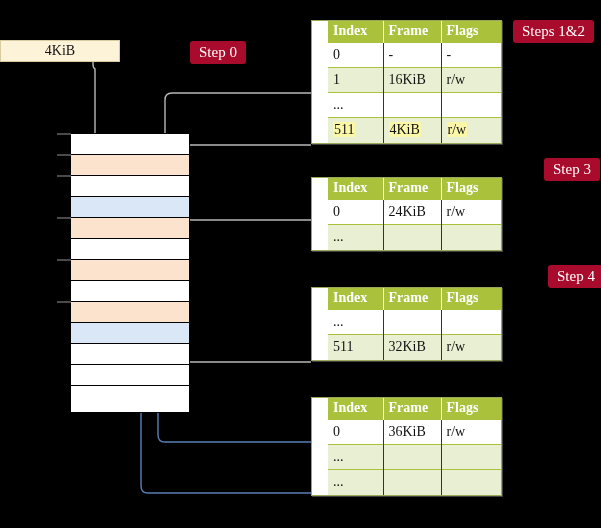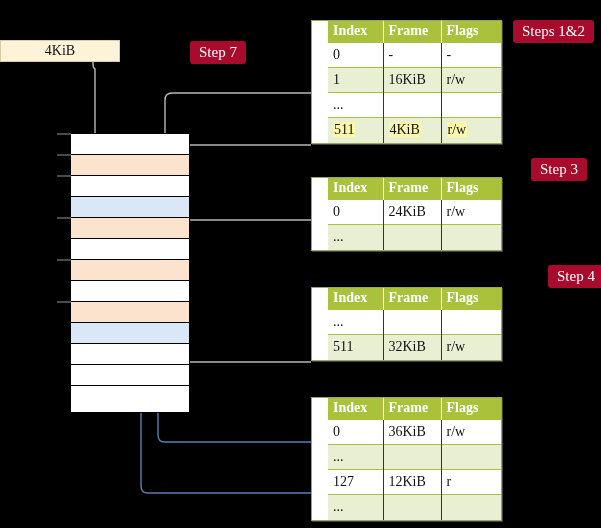--- a/index.html
+++ b/index.html
@@ -285,38 +285,33 @@
             <tr class="plain">
               <td class="col-index">0</td>
               <td class="col-frame">36KiB</td>
               <td class="col-flags">r/w</td>
             </tr>
             <tr class="alt">
               <td class="col-index">...</td>
               <td class="col-frame"></td>
               <td class="col-flags"></td>
             </tr>
-            <tr class="plain">
-              <td class="col-index">127</td>
-              <td class="col-frame">12KiB</td>
-              <td class="col-flags">r</td>
-            </tr>
             <tr class="alt">
               <td class="col-index">...</td>
               <td class="col-frame"></td>
               <td class="col-flags"></td>
             </tr>
           </tbody>
         </table>
       </div>
     </div>
   <div id="pills-host">
-      <div class="step-pill" style="left: 190px; top: 41px;">Step 7</div>
+      <div class="step-pill" style="left: 190px; top: 41px;">Step 0</div>
       <div class="step-pill" style="left: 513px; top: 20px;">Steps 1&amp;2</div>
-      <div class="step-pill" style="left: 531px; top: 158px;">Step 3</div>
+      <div class="step-pill" style="left: 544px; top: 158px;">Step 3</div>
       <div class="step-pill" style="left: 516px; top: 265px; margin-left: 32px;">Step 4</div>
     </div>
 
 <div class="mem-tick" style="top: 133px;"></div>
     <div class="mem-tick" style="top: 154px;"></div>
     <div class="mem-tick" style="top: 175px;"></div>
     <div class="mem-tick" style="top: 217px;"></div>
     <div class="mem-tick" style="top: 259px;"></div>
     <div class="mem-tick" style="top: 301px;"></div>
   </div>

